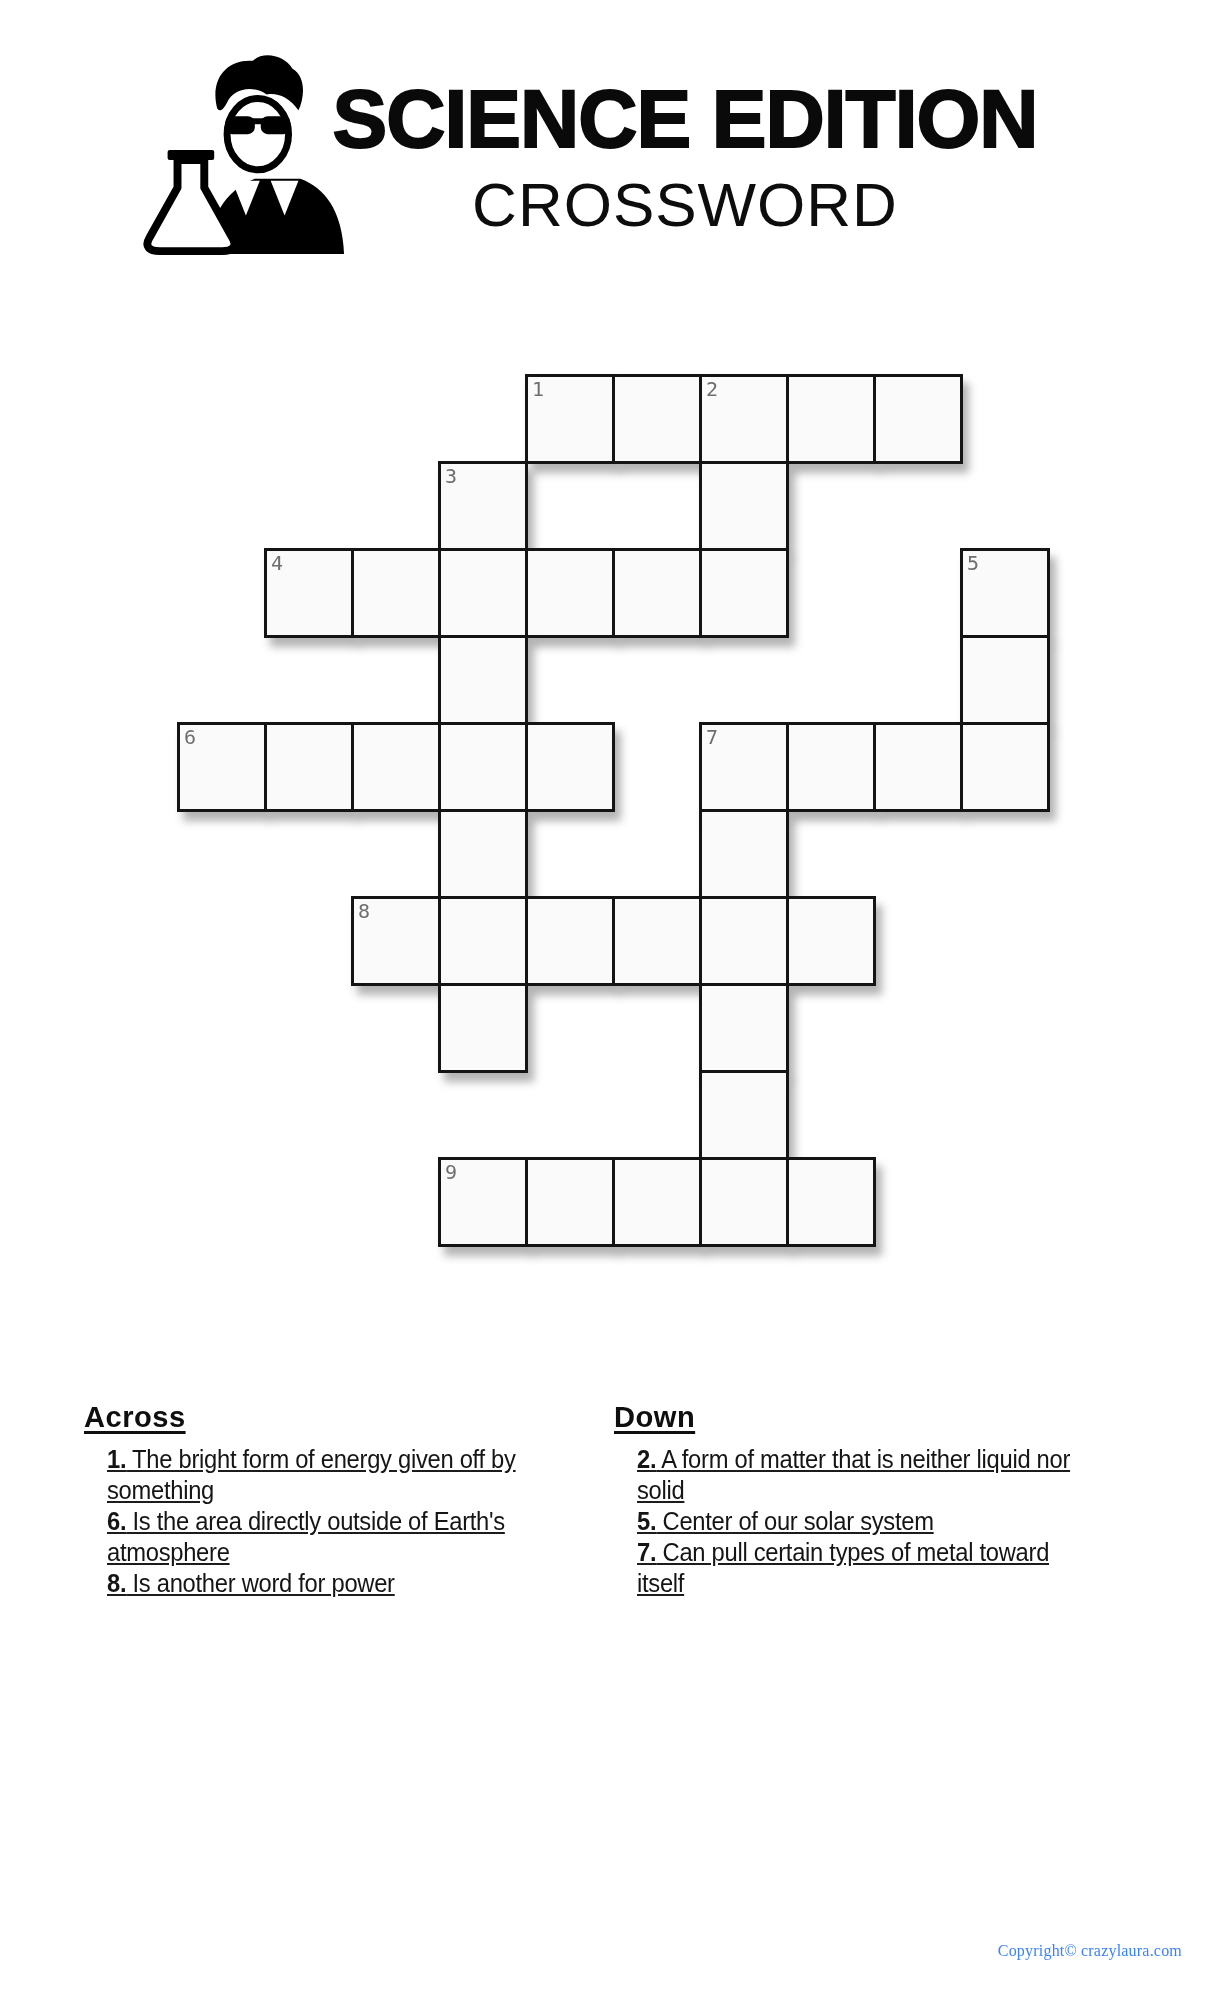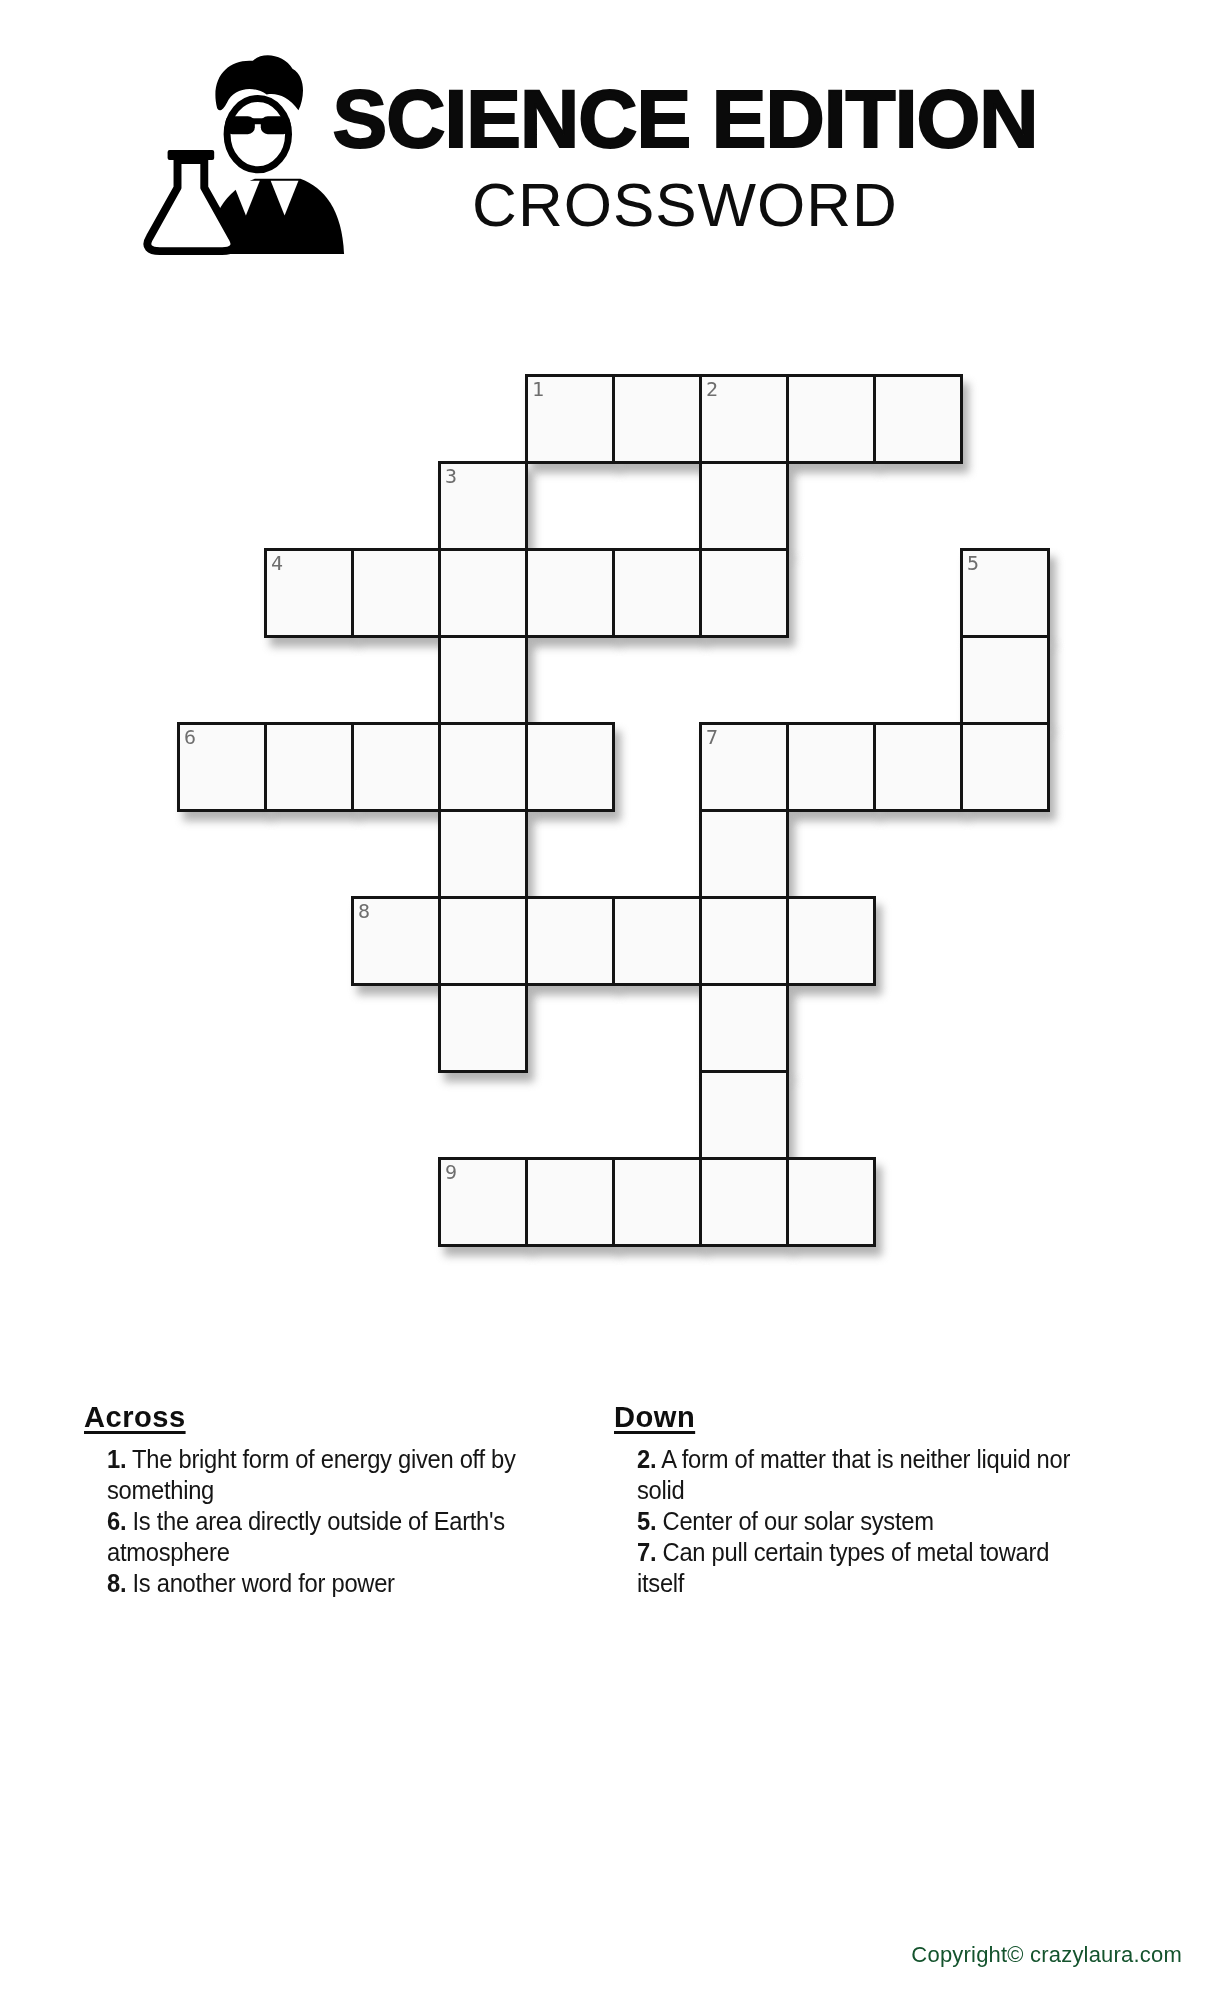--- a/index.html
+++ b/index.html
@@ -41,31 +41,31 @@
   
   .clues{position:absolute;top:1400px;}
   .clues.across{left:84px;width:500px;}
   .clues.down{left:614px;width:540px;}
   .clues h2{
     margin:0 0 9px 0;font-size:30px;line-height:1.15;font-weight:bold;
     color:#0f0f0f;text-decoration:underline;text-decoration-thickness:2.5px;
     text-underline-offset:4px;letter-spacing:.5px;
     transform:scaleX(.97);transform-origin:left;
   }
-  .clue{padding-left:23px;}
+  .clue{padding-left:23px;text-decoration:underline;}
   .clue-line{
     font-size:25px;line-height:31px;letter-spacing:-.3px;color:#151515;
     white-space:nowrap;transform:scaleX(.95);transform-origin:left;
   }
   .clue-num{font-weight:bold;}
 
   
   .copyright{
     position:absolute;right:32px;top:1942px;
-    font-size:22px;color:#14532d;letter-spacing:.2px;
+    font-size:16px;color:#3b82f6;letter-spacing:.2px;font-family:Liberation Serif, serif;
   }
 </style>
 </head>
 <body style="--cell-fill: #fafafa; --cell-border: #141414; --num-color: #6e6e6e; --shadow: #9a9a9a; --title-ink: #0a0a0a; --copyright-ink: #4a4a4a;">
 
 <div class="page">
 
   <svg class="logo" viewBox="0 0 230 210" aria-hidden="true">
 
     <path d="M 88 209 C 88 162 112 142 134 133 L 180 133 C 204 142 222 164 224 209 Z" fill="#000"></path>

